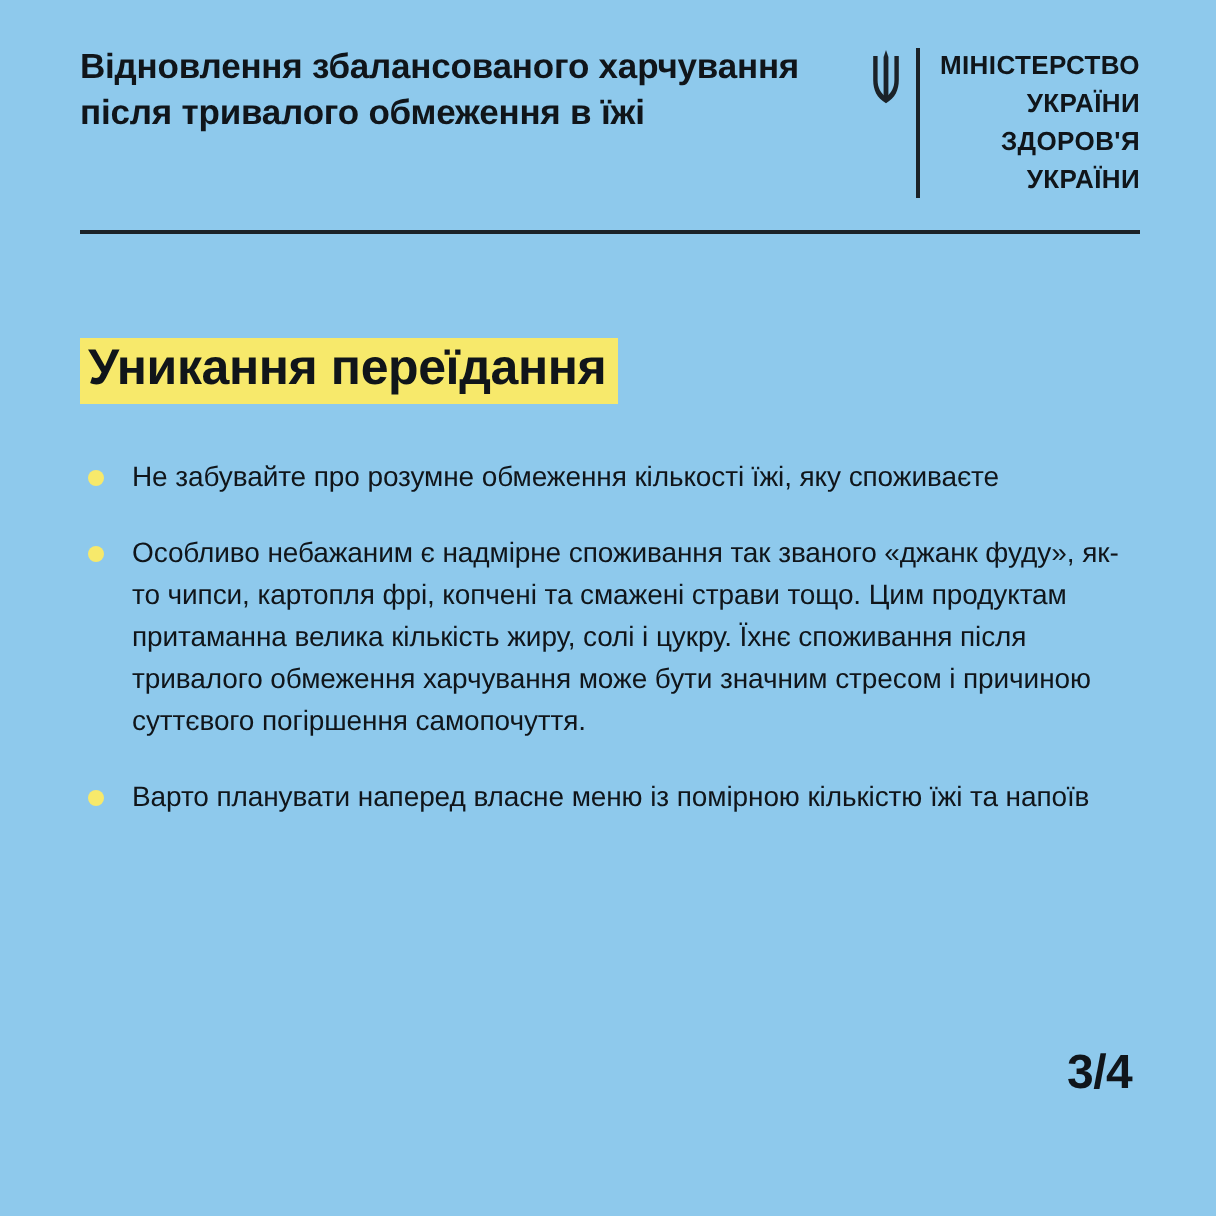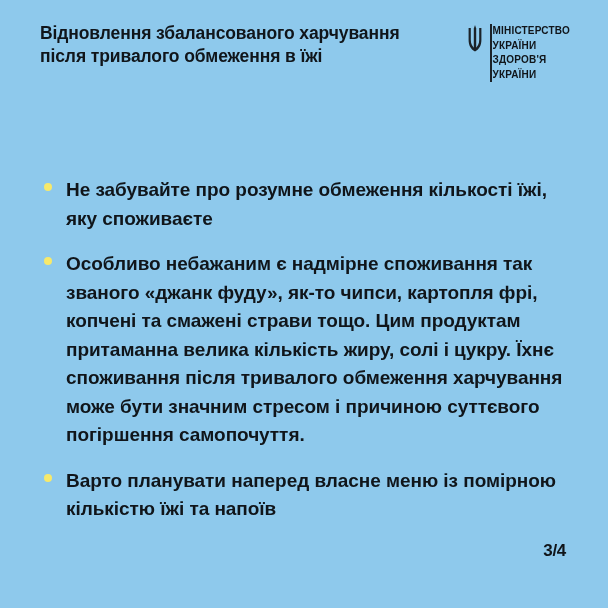--- a/index.html
+++ b/index.html
@@ -44,27 +44,28 @@
     gap: 7px;
     padding-top: 2px;
   }
   .logo-mark {
     width: 16px;
     height: 32px;
     position: relative;
     flex: 0 0 auto;
   }
   .logo-text {
-    font-size: 10px;
+    font-size: 13px;
     font-weight: bold;
     line-height: 1.45;
     letter-spacing: 0.2px;
     color: #10151a;
     border-left: 2px solid #1b2228;
-    padding-left: 0;
+    padding-left: 10px;
+    text-align: right;
   }
   .logo-text div { white-space: nowrap; }
   .rule {
     height: 2px;
     background: #1b2228;
     margin: 16px 0 0 0;
   }
   
   .content {
     margin-top: 52px;
@@ -82,23 +83,23 @@
   }
   ul.bullets {
     list-style: none;
     margin: 26px 0 0 0;
     padding: 0;
   }
   ul.bullets li {
     position: relative;
     padding-left: 26px;
     margin-bottom: 17px;
-    font-size: 19px;
+    font-size: 14px;
     line-height: 1.5;
-    font-weight: 700;
+    font-weight: 400;
     color: #10151a;
     letter-spacing: -0.05px;
   }
   ul.bullets li .dot {
     position: absolute;
     left: 4px;
     top: 7px;
     width: 8px;
     height: 8px;
     border-radius: 50%;
@@ -106,21 +107,21 @@
   }
   
   .footer {
     display: flex;
     justify-content: flex-end;
     align-items: flex-end;
     padding-right: 4px;
     padding-bottom: 4px;
   }
   .page-number {
-    font-size: 17px;
+    font-size: 24px;
     font-weight: bold;
     color: #10151a;
     letter-spacing: -0.3px;
   }
 </style>
 </head>
 <body>
 
 <div class="slide">
 
@@ -140,20 +141,21 @@
         <div>УКРАЇНИ</div>
         <div>ЗДОРОВ'Я</div>
         <div>УКРАЇНИ</div>
       </div>
     </div>
   </div>
 
   <div class="rule"></div>
 
   <div class="content">
+    <div class="section-title">Уникання переїдання</div>
 
     <ul class="bullets">
       <li>
         <span class="dot"></span>
         <span>Не забувайте про розумне обмеження кількості їжі, яку споживаєте</span>
       </li>
       <li>
         <span class="dot"></span>
         <span>Особливо небажаним є надмірне споживання так званого «джанк фуду», як-то чипси, картопля фрі, копчені та смажені страви тощо. Цим продуктам притаманна велика кількість жиру, солі і цукру. Їхнє споживання після тривалого обмеження харчування може бути значним стресом і причиною суттєвого погіршення самопочуття.</span>
       </li>

